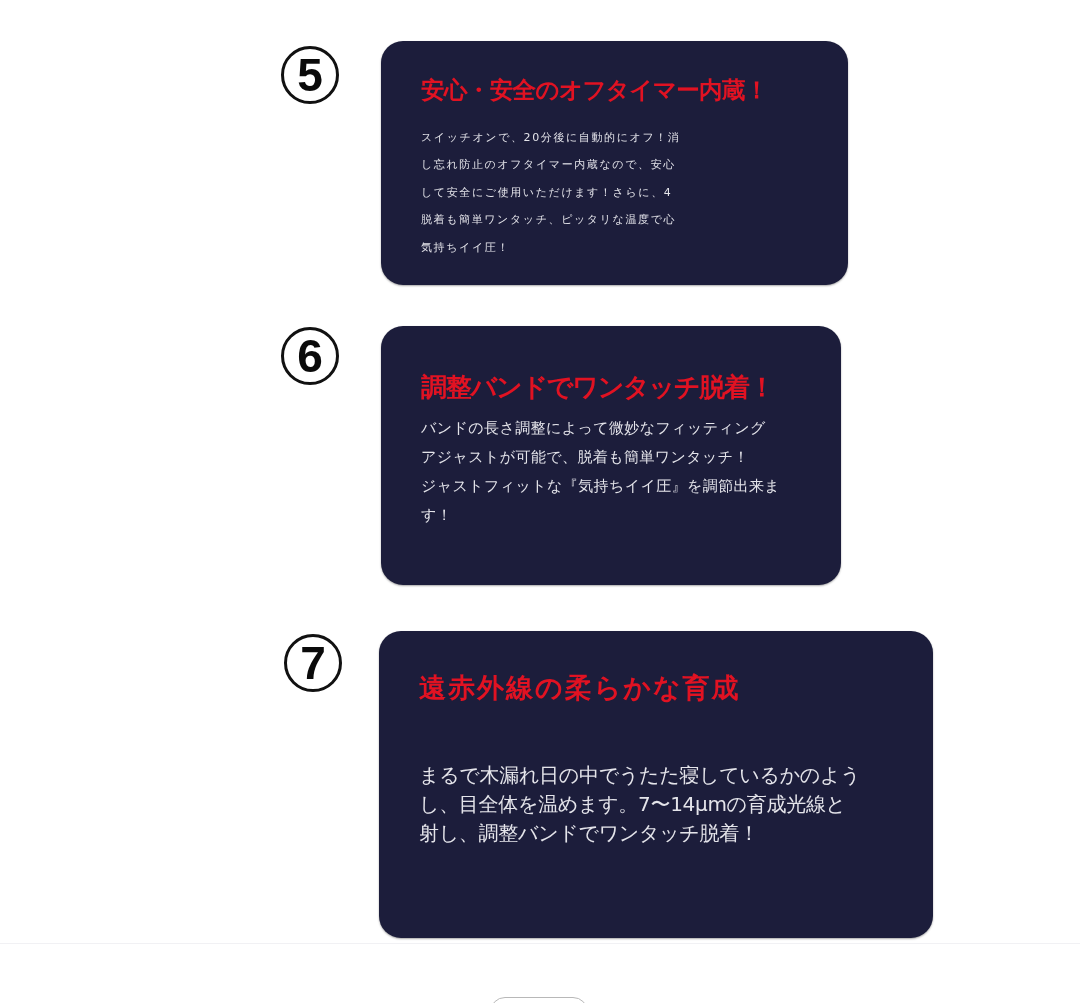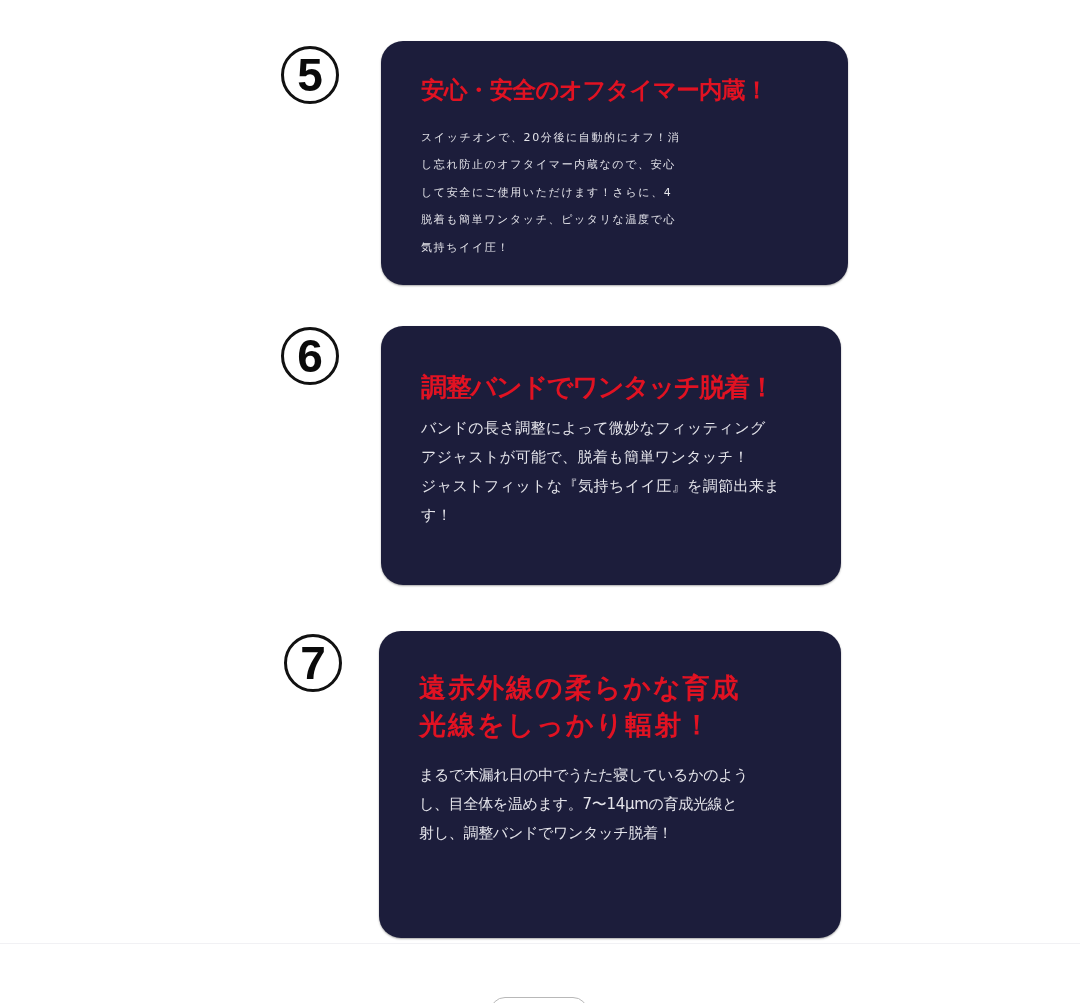--- a/index.html
+++ b/index.html
@@ -66,24 +66,24 @@
 
     
     #n6 { left: 281px; top: 327px; }
     #c6 { left: 373px; top: 326px; width: 460px; height: 259px; }
     #c6 .card-title { top: 44px; font-size: 26px; letter-spacing: -1.2px; }
     #c6 .card-body { top: 88px; font-size: 15px; letter-spacing: 0.4px; }
     #c6 .card-body .line { height: 29px; line-height: 29px; }
 
     
     #n7 { left: 284px; top: 634px; }
-    #c7 { left: 371px; top: 631px; width: 462px; height: 307px; }
+    #c7 { left: 371px; top: 631px; width: 554px; height: 307px; }
     #c7 .card-title { top: 38px; font-size: 27px; line-height: 37px; letter-spacing: 2px; }
     #c7 .card-title .line { height: 37px; }
-    #c7 .card-body { top: 130px; font-size: 15px; letter-spacing: -0.3px; }
+    #c7 .card-body { top: 130px; font-size: 20px; letter-spacing: -0.3px; }
     #c7 .card-body .line { height: 28.8px; line-height: 28.8px; }
 
     .divider {
       position: absolute;
       left: 0;
       top: 943px;
       width: 1080px;
       height: 1px;
       background: #f1f1f4;
     }
@@ -132,21 +132,20 @@
     <span class="line">す！</span>
   </div>
 </div>
 
 <div class="num" id="n7">
   <span>7</span>
 </div>
 <div class="card" id="c7">
   <div class="card-title">
     <span class="line">遠赤外線の柔らかな育成</span>
-    <span class="line">光線をしっかり輻射！</span>
   </div>
   <div class="card-body">
     <span class="line">まるで木漏れ日の中でうたた寝しているかのよう</span>
     <span class="line">し、目全体を温めます。7〜14μmの育成光線と</span>
     <span class="line">射し、調整バンドでワンタッチ脱着！</span>
   </div>
 </div>
 
 <div class="divider"></div>
 <div class="pill"></div>

